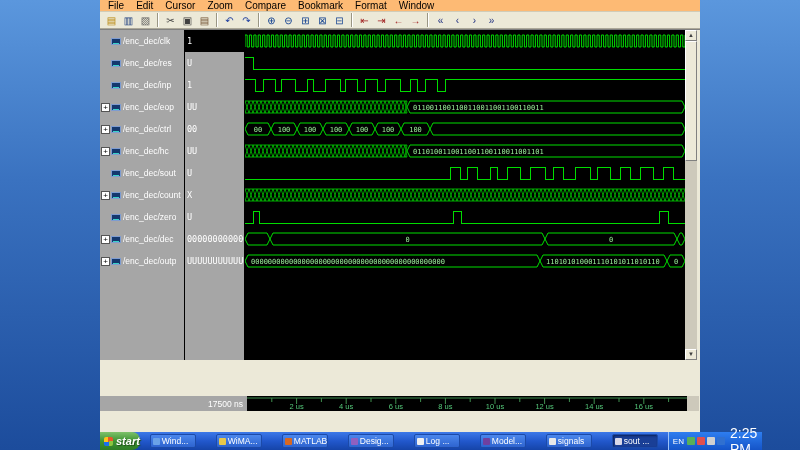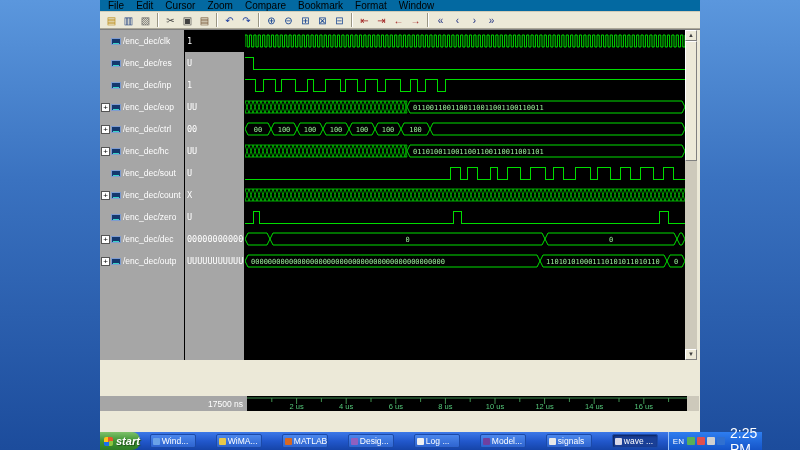--- a/index.html
+++ b/index.html
@@ -9,21 +9,21 @@
 
   
   .win { position:absolute; left:0; top:0; width:600px; height:432px; display:flex; flex-direction:column; background:#ece9d8; }
   .titlebar { height:16px; background:linear-gradient(180deg,#5a8ae8 0%,#2b5cd0 45%,#16369c 100%); display:flex; align-items:center; padding:0 3px; color:#fff; }
   .win-ico { width:11px; height:10px; background:#0a2a6a; border:1px solid #9ab4e8; margin-right:3px; position:relative; }
   .win-ico::after { content:""; position:absolute; left:1px; top:3px; width:7px; height:3px; border-bottom:1px solid #4ae84a; border-left:1px solid #4ae84a; }
   .title { flex:1; font-size:10px; font-weight:bold; text-shadow:1px 1px 1px #10246a; white-space:nowrap; overflow:hidden; }
   .tb-btns { display:flex; gap:1px; }
   .tbb { width:14px; height:12px; border:1px solid #fff; border-radius:2px; font-size:8px; line-height:10px; text-align:center; color:#fff; background:linear-gradient(180deg,#5687e8,#2a56c0); }
   .tbb.close { background:linear-gradient(180deg,#ee7a5a,#c83a18); font-size:9px; font-weight:bold; }
-  .menubar { height:15px; display:flex; align-items:center; background:#0369a1; border-bottom:1px solid #d0ccb8; padding-left:2px; }
+  .menubar { height:15px; display:flex; align-items:center; background:#fdba74; border-bottom:1px solid #d0ccb8; padding-left:2px; }
   .menu-item { font-size:10px; color:#000; padding:0 6px; }
   .toolbar { height:19px; display:flex; align-items:center; background:#ece9d8; border-bottom:1px solid #aca899; padding-left:3px; }
   .tsep { width:2px; height:14px; border-left:1px solid #9a9684; border-right:1px solid #fff; margin:0 3px; }
   .tico { width:17px; height:16px; display:flex; align-items:center; justify-content:center; font-size:10px; border:1px solid transparent; }
 
   
   .wavewin { flex:1; display:flex; flex-direction:column; border-top:1px solid #808080;gap:36px; }
   .panes { flex:1; display:flex; overflow:hidden; }
   .names { width:85px; background:#a6a6a6; border-right:1px solid #000; }
   .values { width:60px; background:#a6a6a6; border-right:1px solid #000; font-family:"DejaVu Sans Mono", monospace; }
@@ -334,21 +334,21 @@
           <div class="taskbtn">
             <span class="task-ico" style="background: rgb(112, 64, 160);"></span>
             <span>Model...</span>
           </div>
           <div class="taskbtn">
             <span class="task-ico" style="background: rgb(232, 232, 232);"></span>
             <span>signals</span>
           </div>
           <div class="taskbtn active">
             <span class="task-ico" style="background: rgb(216, 216, 232);"></span>
-            <span>wave ...</span>
+            <span>sout ...</span>
           </div>
         </div>
       <div class="tray">
         <span class="lang">EN</span>
         <span class="trayicons" style="display:flex;gap:2px;">
             <span class="tray-ico" style="background: rgb(88, 176, 88);"></span>
             <span class="tray-ico" style="background: rgb(224, 80, 80);"></span>
             <span class="tray-ico" style="background: rgb(208, 208, 208);"></span>
             <span class="tray-ico" style="background: rgb(48, 112, 208);"></span>
           </span>

